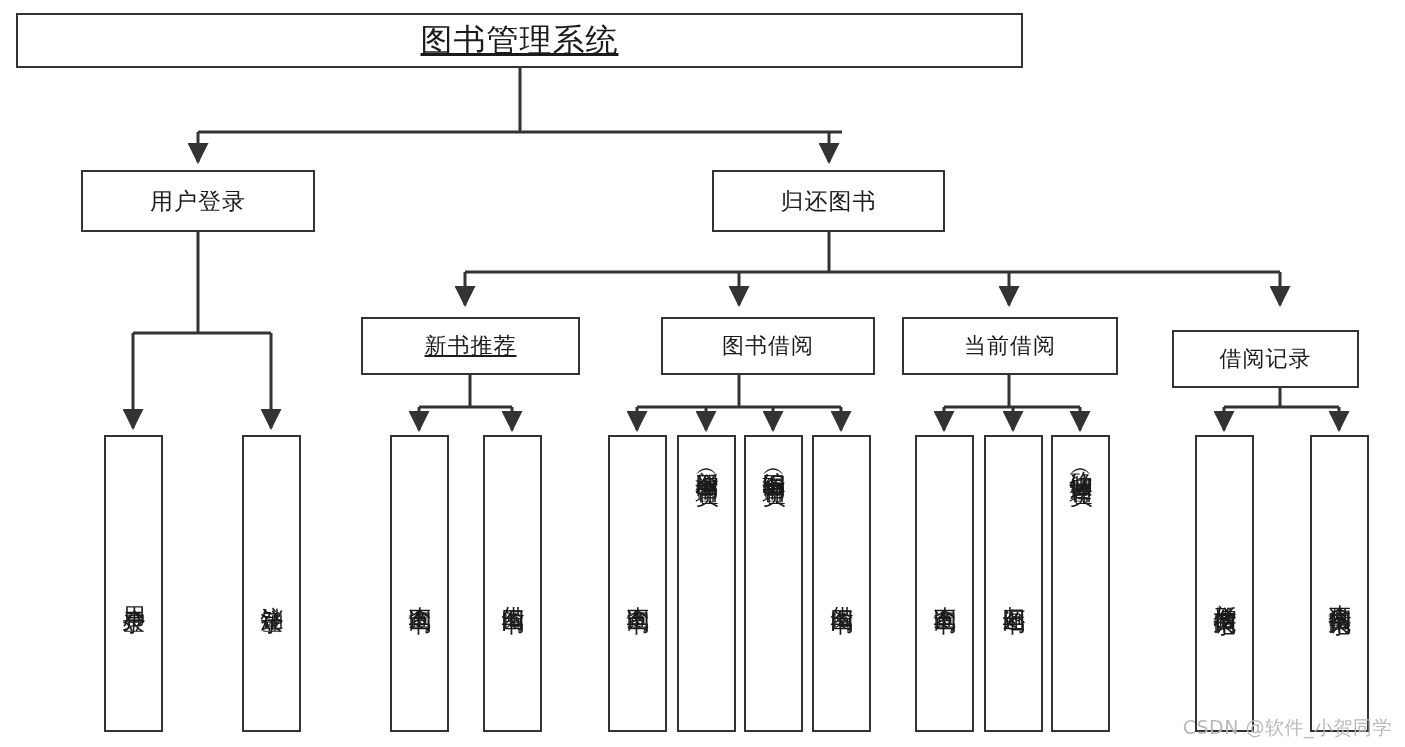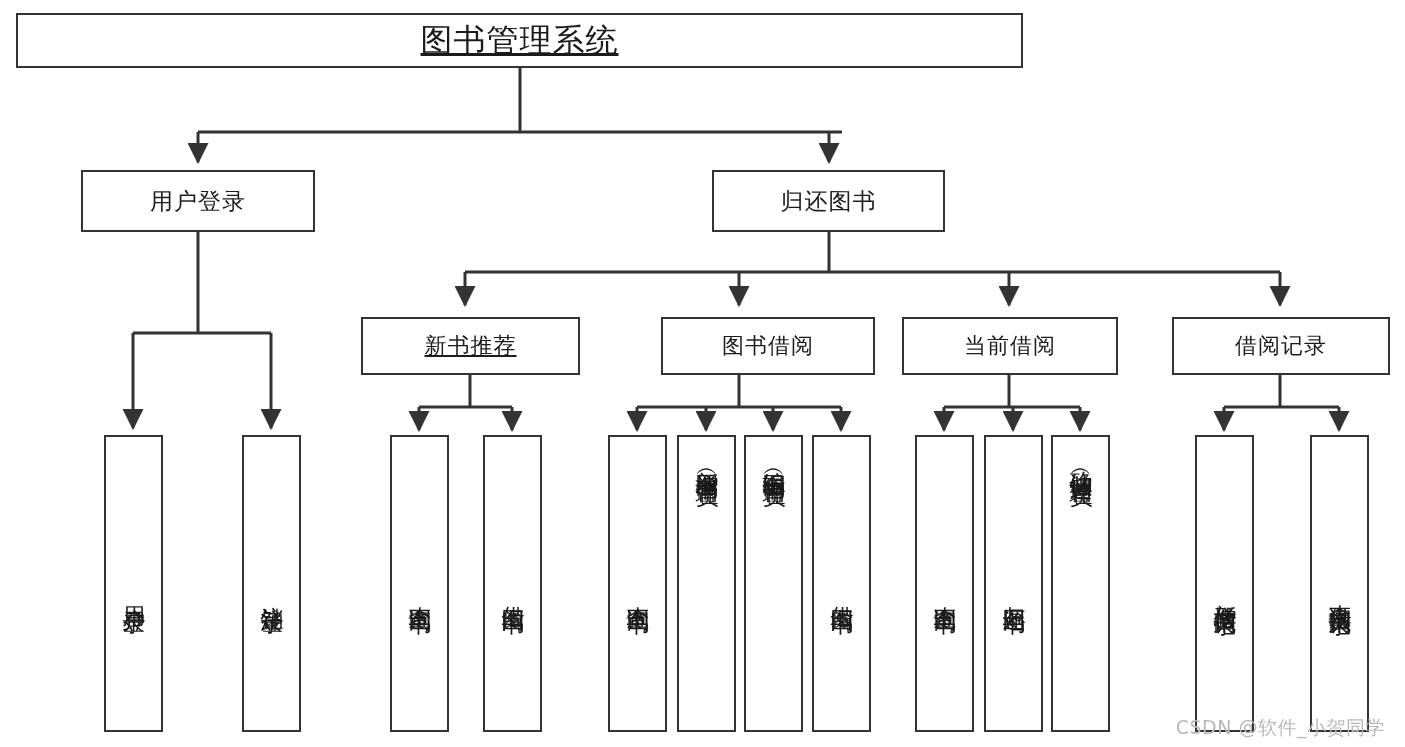--- a/index.html
+++ b/index.html
@@ -60,21 +60,21 @@
   svg.edges {
     position: absolute;
     left: 0;
     top: 0;
     width: 1405px;
     height: 747px;
     pointer-events: none;
   }
   .watermark {
     position: absolute;
-    right: 20px;
+    right: 13px;
     bottom: 6px;
     font-size: 19px;
     color: #b9b9b9;
     letter-spacing: 0.5px;
     white-space: nowrap;
   }
 </style>
 </head>
 <body>
 
@@ -143,21 +143,21 @@
 
   <div class="node node-l2" style="left:361px; top:317px; width:219px; height:58px;text-decoration:underline;">
     <span>新书推荐</span>
   </div>
   <div class="node node-l2" style="left:632px; top:317px; width:214px; height:58px;margin-left:29px;">
     <span>图书借阅</span>
   </div>
   <div class="node node-l2" style="left:902px; top:317px; width:216px; height:58px;">
     <span>当前借阅</span>
   </div>
-  <div class="node node-l2" style="left:1172px; top:317px; width:218px; height:58px;">
+  <div class="node node-l2" style="left:1172px; top:330px; width:187px; height:58px;">
     <span>借阅记录</span>
   </div>
 
   <div class="node node-leaf" style="left:104px; top:435px; width:59px; height:297px;">
     <span class="vlabel centered">用户登录</span>
   </div>
   <div class="node node-leaf" style="left:242px; top:435px; width:59px; height:297px;">
     <span class="vlabel centered">注销登录</span>
   </div>
 

